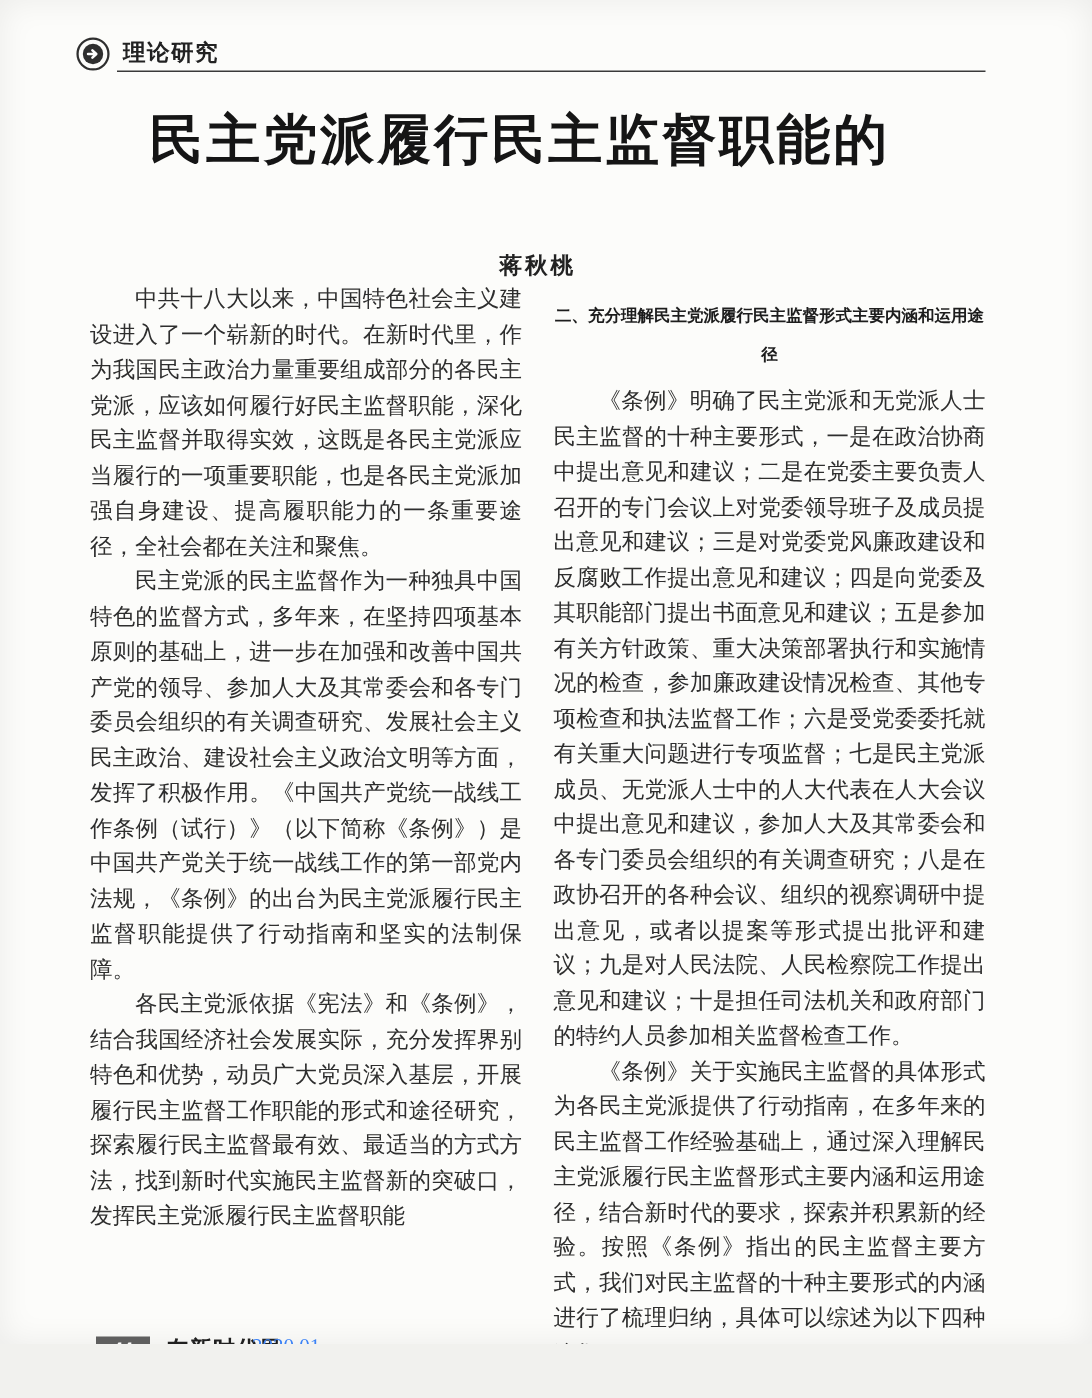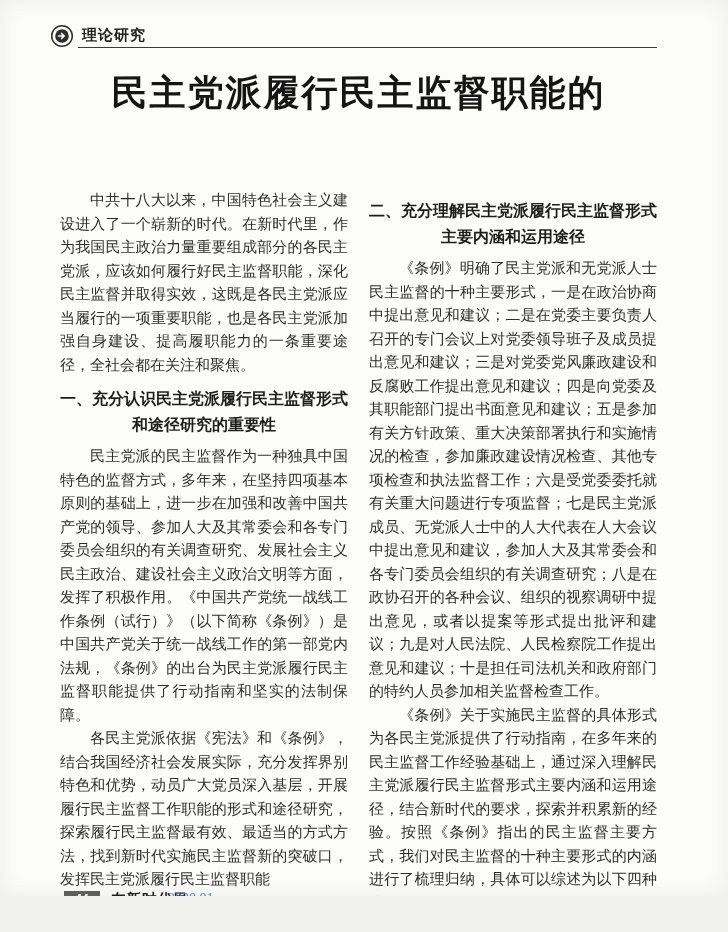--- a/index.html
+++ b/index.html
@@ -24,21 +24,21 @@
     position:absolute;left:82px;top:26px;
     font-family:"Liberation Sans","DejaVu Sans",sans-serif;
     font-weight:bold;font-size:15px;color:#222;letter-spacing:1px;
   }
   .header-rule{
     position:absolute;left:78px;top:47px;width:579px;height:0;
     border-top:1.5px solid #3a3a3a;
   }
   
   .title{
-    position:absolute;left:60px;top:68px;width:597px;
+    position:absolute;left:48px;top:68px;width:597px;
     text-align:center;
     font-family:"Liberation Sans","DejaVu Sans",sans-serif;
     font-weight:bold;font-size:36px;line-height:50px;
     letter-spacing:2px;color:#151515;margin:0;
   }
   .author{
     position:absolute;left:60px;top:168px;width:597px;
     text-align:center;
     font-family:"Liberation Sans","DejaVu Sans",sans-serif;
     font-weight:bold;font-size:15px;color:#222;letter-spacing:2px;
@@ -53,21 +53,21 @@
     margin:0;
     font-size:15px;line-height:23.5px;
     text-align:justify;text-justify:inter-ideograph;
     text-indent:2em;
     color:#2e2e2e;
   }
   .col p.cont{text-indent:0;}
   .col h3{
     margin:9px 0 7px 0;
     font-family:"Liberation Sans","DejaVu Sans",sans-serif;
-    font-weight:bold;font-size:16px;line-height:26px;
+    font-weight:bold;font-size:11px;line-height:26px;
     text-align:center;color:#1d1d1d;
   }
   
   .pagenum{
     position:absolute;left:64px;top:891px;width:36px;height:17px;
     background:#5f5f5f;color:#ffffff;
     font-family:"Liberation Sans","DejaVu Sans",sans-serif;
     font-weight:bold;font-size:12px;line-height:17px;text-align:center;
   }
   .journal{
@@ -96,25 +96,25 @@
       <circle cx="12" cy="12" r="6.8" fill="#2f2f2f"></circle>
       <path d="M8.7 12 h5.2 M11.6 9.6 L14.2 12 L11.6 14.4" stroke="#ffffff" stroke-width="1.7" fill="none" stroke-linecap="round" stroke-linejoin="round"></path>
     </svg>
   </span>
   <span class="cat-label">理论研究</span>
   <div class="header-rule"></div>
 
   <h1 class="title">
     <span>民主党派履行民主监督职能的</span><br>
   </h1>
+  <div class="author">蒋秋桃</div>
 
   <div class="columns">
     <div class="col">
       <p>中共十八大以来，中国特色社会主义建设进入了一个崭新的时代。在新时代里，作为我国民主政治力量重要组成部分的各民主党派，应该如何履行好民主监督职能，深化民主监督并取得实效，这既是各民主党派应当履行的一项重要职能，也是各民主党派加强自身建设、提高履职能力的一条重要途径，全社会都在关注和聚焦。</p>
-      <h3>一、充分认识民主党派履行民主监督形式和途径研究的重要性</h3>
       <p>民主党派的民主监督作为一种独具中国特色的监督方式，多年来，在坚持四项基本原则的基础上，进一步在加强和改善中国共产党的领导、参加人大及其常委会和各专门委员会组织的有关调查研究、发展社会主义民主政治、建设社会主义政治文明等方面，发挥了积极作用。《中国共产党统一战线工作条例（试行）》（以下简称《条例》）是中国共产党关于统一战线工作的第一部党内法规，《条例》的出台为民主党派履行民主监督职能提供了行动指南和坚实的法制保障。</p>
       <p>各民主党派依据《宪法》和《条例》，结合我国经济社会发展实际，充分发挥界别特色和优势，动员广大党员深入基层，开展履行民主监督工作职能的形式和途径研究，探索履行民主监督最有效、最适当的方式方法，找到新时代实施民主监督新的突破口，发挥民主党派履行民主监督职能</p>
     </div>
     <div class="col">
       <h3>二、充分理解民主党派履行民主监督形式主要内涵和运用途径</h3>
       <p>《条例》明确了民主党派和无党派人士民主监督的十种主要形式，一是在政治协商中提出意见和建议；二是在党委主要负责人召开的专门会议上对党委领导班子及成员提出意见和建议；三是对党委党风廉政建设和反腐败工作提出意见和建议；四是向党委及其职能部门提出书面意见和建议；五是参加有关方针政策、重大决策部署执行和实施情况的检查，参加廉政建设情况检查、其他专项检查和执法监督工作；六是受党委委托就有关重大问题进行专项监督；七是民主党派成员、无党派人士中的人大代表在人大会议中提出意见和建议，参加人大及其常委会和各专门委员会组织的有关调查研究；八是在政协召开的各种会议、组织的视察调研中提出意见，或者以提案等形式提出批评和建议；九是对人民法院、人民检察院工作提出意见和建议；十是担任司法机关和政府部门的特约人员参加相关监督检查工作。</p>
       <p>《条例》关于实施民主监督的具体形式为各民主党派提供了行动指南，在多年来的民主监督工作经验基础上，通过深入理解民主党派履行民主监督形式主要内涵和运用途径，结合新时代的要求，探索并积累新的经验。按照《条例》指出的民主监督主要方式，我们对民主监督的十种主要形式的内涵进行了梳理归纳，具体可以综述为以下四种途径。</p>
     </div>
   </div>
 

